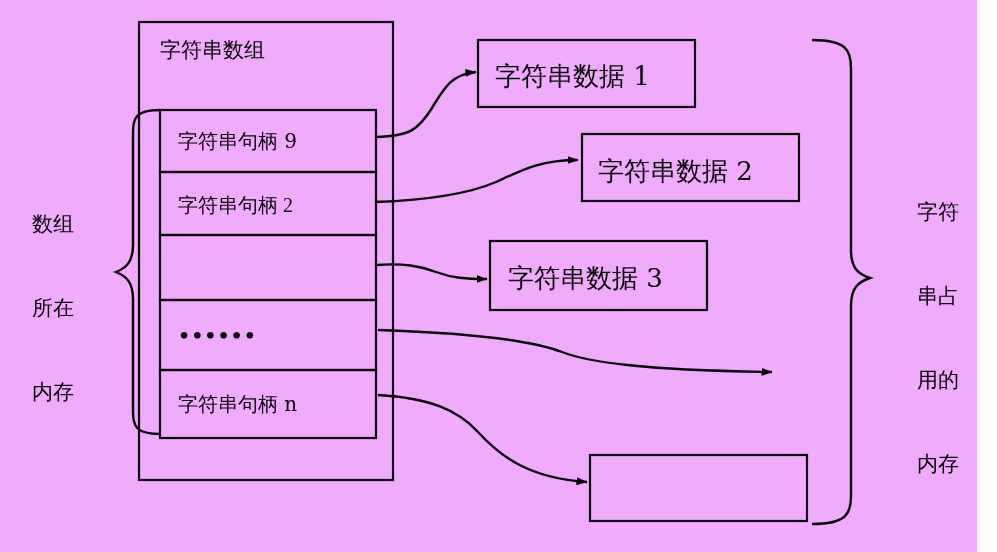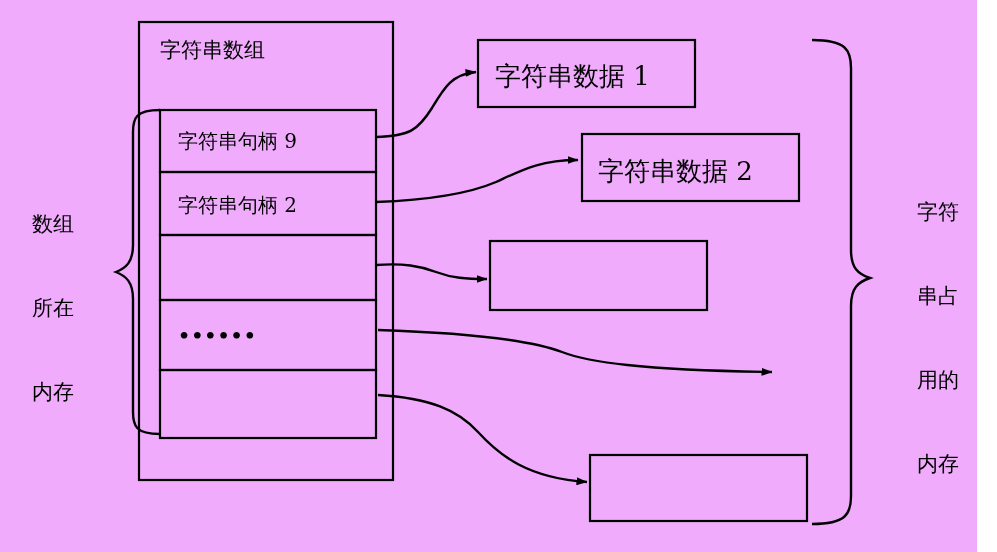--- a/index.html
+++ b/index.html
@@ -36,21 +36,21 @@
     top: 40px;
     font-size: 21px;
   }
 
   
   .handle-label {
     font-size: 20px;
     left: 178px;
   }
   .handle-label.r0 { top: 131px; }
-  .handle-label.r1 { top: 195px; }
+  .handle-label.r1 { top: 195px; font-family: Liberation Serif, serif; }
   .handle-label.r2 { top: 259px; }
   .handle-label.r3 { top: 326px; letter-spacing: 1px; font-size: 19px; font-weight: bold; }
   .handle-label.r4 { top: 394px; }
 
   
   .data-label {
     font-size: 26px;
   }
   .data-label.d1 { left: 495px; top: 63px; }
   .data-label.d2 { left: 598px; top: 158px; }
@@ -119,23 +119,25 @@
              C858,282 851,288 851,306
              L851,496
              C851,514 846,524 812,524" fill="none" stroke="#000000" stroke-width="2.4"></path>
   </svg>
 
   <div class="cjk-text array-title">字符串数组</div>
 
   <div class="cjk-text handle-label r0">字符串句柄 9</div>
   <div class="cjk-text handle-label r1">字符串句柄 2</div>
   <div class="cjk-text handle-label r3">••••••</div>
+  <div class="cjk-text handle-label r4">字符串句柄 n</div>
 
   <div class="cjk-text data-label d1">字符串数据 1</div>
   <div class="cjk-text data-label d2">字符串数据 2</div>
+  <div class="cjk-text data-label d3">字符串数据 3</div>
 
   <div class="cjk-text side-label left-mem">
     <span class="ln">数组</span>
     <span class="ln">所在</span>
     <span class="ln">内存</span>
   </div>
 
   <div class="cjk-text side-label right-mem">
     <span class="ln">字符</span>
     <span class="ln">串占</span>

